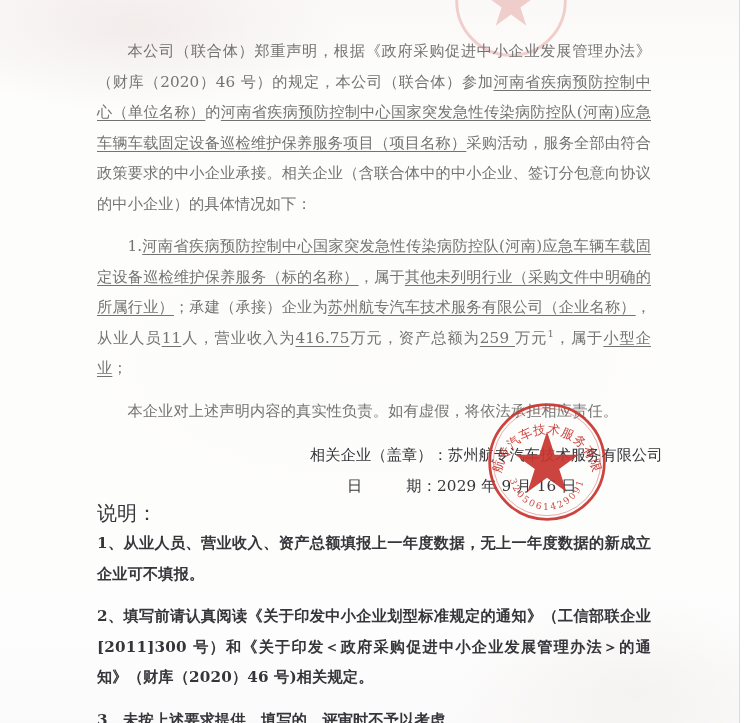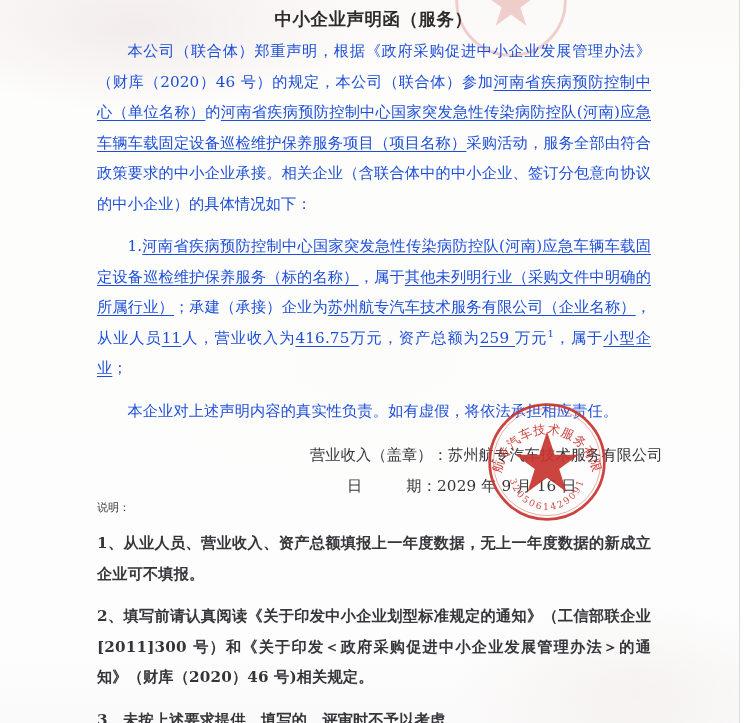--- a/index.html
+++ b/index.html
@@ -72,21 +72,21 @@
     font-family: "DejaVu Serif", "Liberation Serif", serif;
   }
 
   .body-block {
     position: absolute;
     left: 97px;
     top: 36px;
     width: 554px;
     font-size: 15.2px;
     line-height: 30.5px;
-    color: #1d4ed8;
+    color: #737373;
     text-align: justify;
     text-justify: inter-ideograph;
     letter-spacing: .15px;
   }
   .para { margin: 0; text-indent: 2em; }
   .para + .para { margin-top: 12px; }
 
   .u { text-decoration: underline; text-underline-offset: 3px; }
 
   .sup {
@@ -110,21 +110,21 @@
     padding-left: 213px;
     white-space: nowrap;
   }
   .sign-line.date { padding-left: 250px; }
   .gap { display: inline-block; width: 44px; }
 
   .notes-title {
     position: absolute;
     left: 97px;
     top: 500px;
-    font-size: 11px;
+    font-size: 20px;
     color: #35353a;
   }
   .notes {
     position: absolute;
     left: 97px;
     top: 528px;
     width: 554px;
     font-size: 15.2px;
     line-height: 30.5px;
     color: #35353a;
@@ -179,31 +179,30 @@
       <circle cx="100" cy="100" r="92" fill="none" stroke="#c8352f" stroke-width="5"></circle>
       <text class="seal-text" font-size="22" letter-spacing="2">
         <textPath href="#wmArc" startOffset="50%" text-anchor="middle">苏州市民政局</textPath>
       </text>
       <polygon points="100,62 110,92 142,92 116,111 126,142 100,123 74,142 84,111 58,92 90,92" fill="#c8352f"></polygon>
     </svg>
   </div>
 
   <div class="content">
 
-    <div class="doc-title">中小企业声明函（服务）</div>
 
     <div class="body-block">
       <p class="para"><span>本公司（联合体）郑重声明，根据《政府采购促进中小企业发展管理办法》（财库（2020）46 号）的规定，本公司（联合体）参加</span><span class="u">河南省疾病预防控制中心（单位名称）</span><span>的</span><span class="u">河南省疾病预防控制中心国家突发急性传染病防控队(河南)应急车辆车载固定设备巡检维护保养服务项目（项目名称）</span><span>采购活动，服务全部由符合政策要求的中小企业承接。相关企业（含联合体中的中小企业、签订分包意向协议的中小企业）的具体情况如下：</span></p>
       <p class="para"><span>1.</span><span class="u">河南省疾病预防控制中心国家突发急性传染病防控队(河南)应急车辆车载固定设备巡检维护保养服务（标的名称）</span><span>，属于</span><span class="u">其他未列明行业（采购文件中明确的所属行业）</span><span>；承建（承接）企业为</span><span class="u">苏州航专汽车技术服务有限公司（企业名称）</span><span>，从业人员</span><span class="u">11</span><span>人，营业收入为</span><span class="u">416.75</span><span>万元，资产总额为</span><span class="u">259 </span><span>万元</span><span class="sup">1</span><span>，属于</span><span class="u">小型企业</span><span>；</span></p>
       <p class="para"><span>本企业对上述声明内容的真实性负责。如有虚假，将依法承担相应责任。</span></p>
     </div>
 
     <div class="sign-block">
       <div class="sign-line">
-        <span>营业收入（盖章）：</span><span>苏州航专汽车技术服务有限公司</span>
+        <span>相关企业（盖章）：</span><span>苏州航专汽车技术服务有限公司</span>
       </div>
       <div class="sign-line date">
         <span>日</span><span class="gap"></span><span>期：</span><span>2029 年 9 月 16 日</span>
       </div>
     </div>
 
     <div class="notes-title">说明：</div>
 
     <div class="notes">
       <p class="note">1、从业人员、营业收入、资产总额填报上一年度数据，无上一年度数据的新成立企业可不填报。</p>

